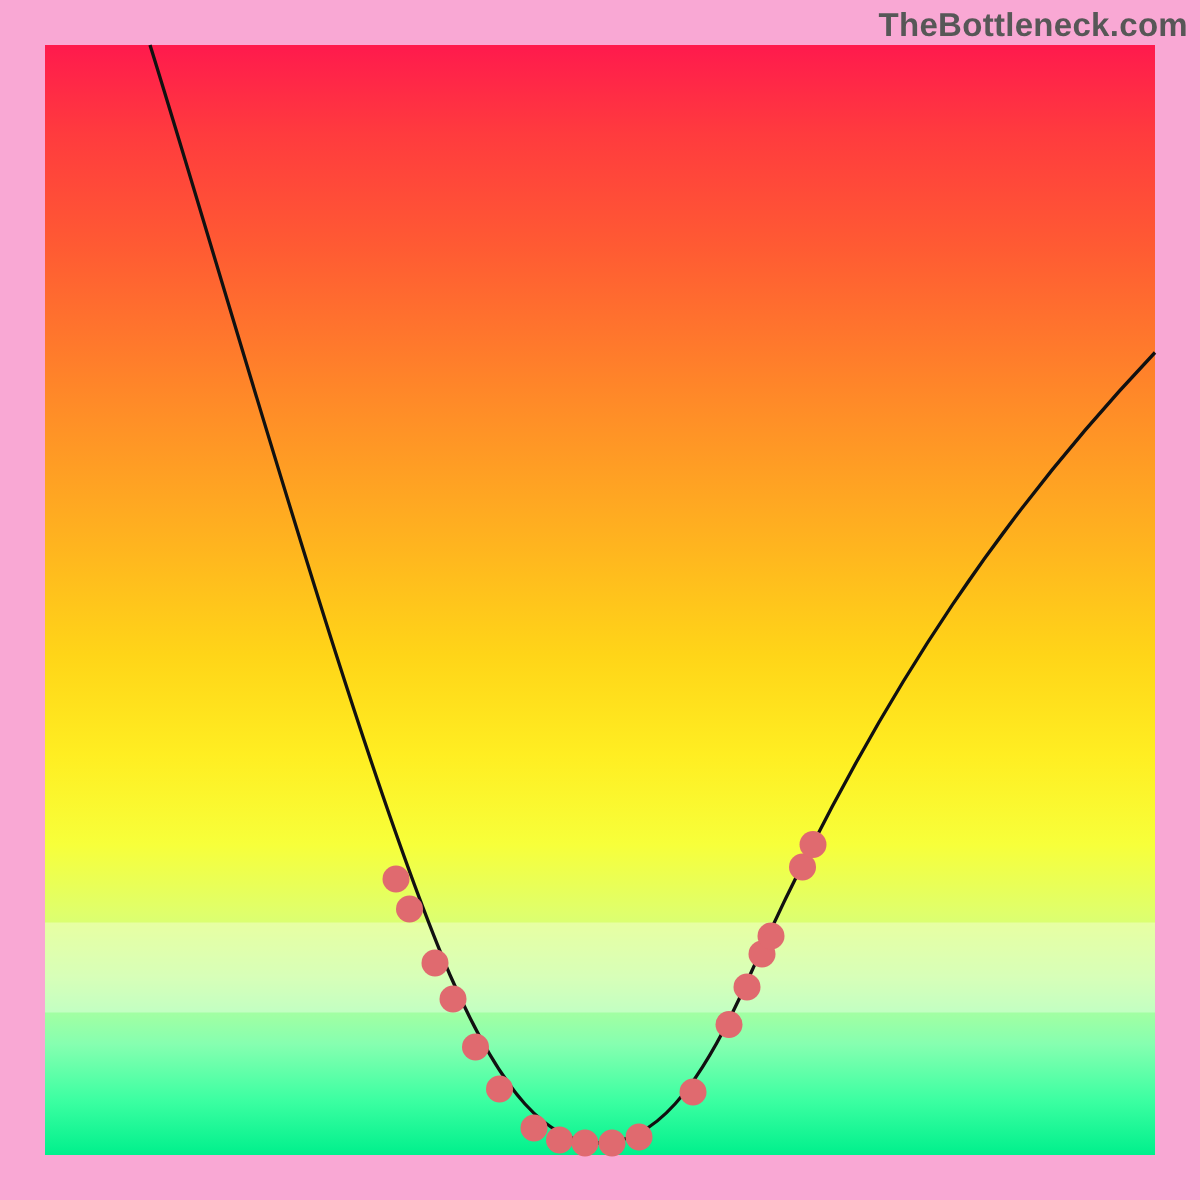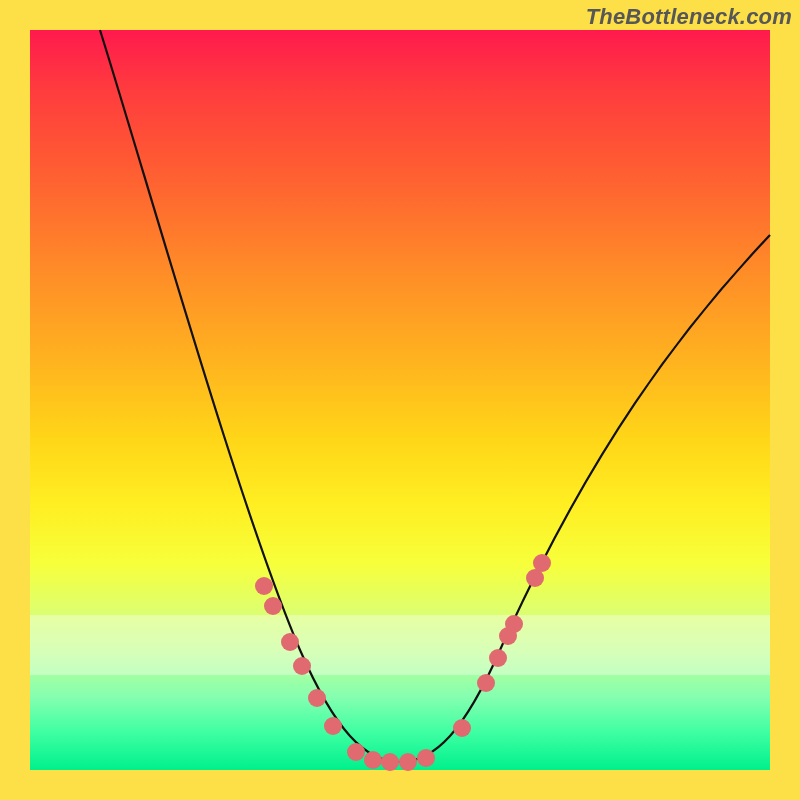--- a/index.html
+++ b/index.html
@@ -8,22 +8,21 @@
     width: 800px;
     height: 800px;
     overflow: hidden;
     font-family: Arial, Helvetica, sans-serif;
     background: #000;
   }
   .stage {
     position: relative;
     width: 800px;
     height: 800px;
-    background: #fde047;
-    font-style: italic;
+    background: #f9a8d4;
   }
   .frame {
     position: absolute;
     left: 30px;
     top: 30px;
     width: 740px;
     height: 740px;
     background: linear-gradient(to bottom,
       #ff1a4d 0%,
       #ff3b3e 8%,

